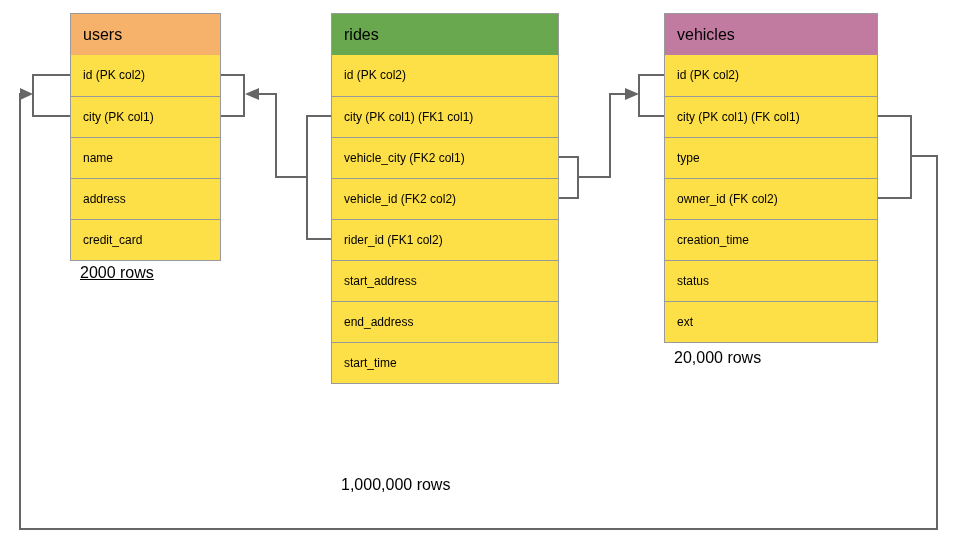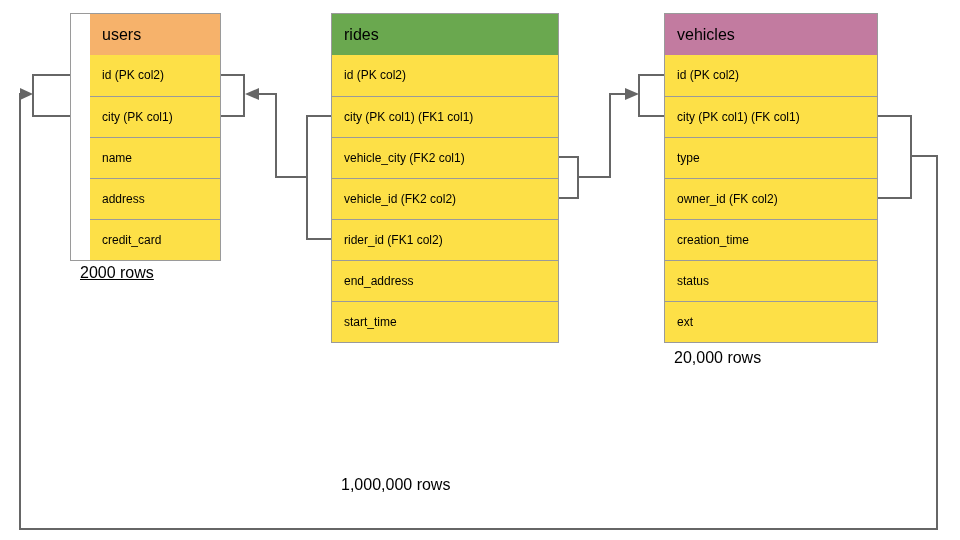--- a/index.html
+++ b/index.html
@@ -37,37 +37,38 @@
     <polygon points="639,94 625,88 625,100"></polygon>
 
     <polyline points="664,75 639,75 639,116 664,116"></polyline>
 
     <polyline points="877,116 911,116 911,198 877,198"></polyline>
 
     <polyline points="911,156 937,156 937,529 20,529 20,94 21,94"></polyline>
     <polygon points="33,94 20,88 20,100"></polygon>
   </svg>
 
-  <div class="tbl" style="left:70px;width:151px;padding-left:19px;">
+  <div class="tbl" style="left:70px;width:151px;">
     <div class="thead" style="background-color: rgb(246, 178, 107);">users</div>
     <div class="trow" style="border-top:none;">id (PK col2)</div>
     <div class="trow">city (PK col1)</div>
     <div class="trow">name</div>
     <div class="trow">address</div>
     <div class="trow">credit_card</div>
   </div>
   <div class="rowcount" style="left:80px;top:264px;text-decoration:underline;">2000 rows</div>
 
   <div class="tbl" style="left:331px;width:228px;">
     <div class="thead" style="background-color: rgb(106, 168, 79);">rides</div>
     <div class="trow" style="border-top:none;">id (PK col2)</div>
     <div class="trow">city (PK col1) (FK1 col1)</div>
     <div class="trow">vehicle_city (FK2 col1)</div>
     <div class="trow">vehicle_id (FK2 col2)</div>
     <div class="trow">rider_id (FK1 col2)</div>
+    <div class="trow">start_address</div>
     <div class="trow">end_address</div>
     <div class="trow">start_time</div>
   </div>
   <div class="rowcount" style="left:341px;top:476px;">1,000,000 rows</div>
 
   <div class="tbl" style="left:664px;width:214px;">
     <div class="thead" style="background-color: rgb(194, 123, 160);">vehicles</div>
     <div class="trow" style="border-top:none;">id (PK col2)</div>
     <div class="trow">city (PK col1) (FK col1)</div>
     <div class="trow">type</div>

